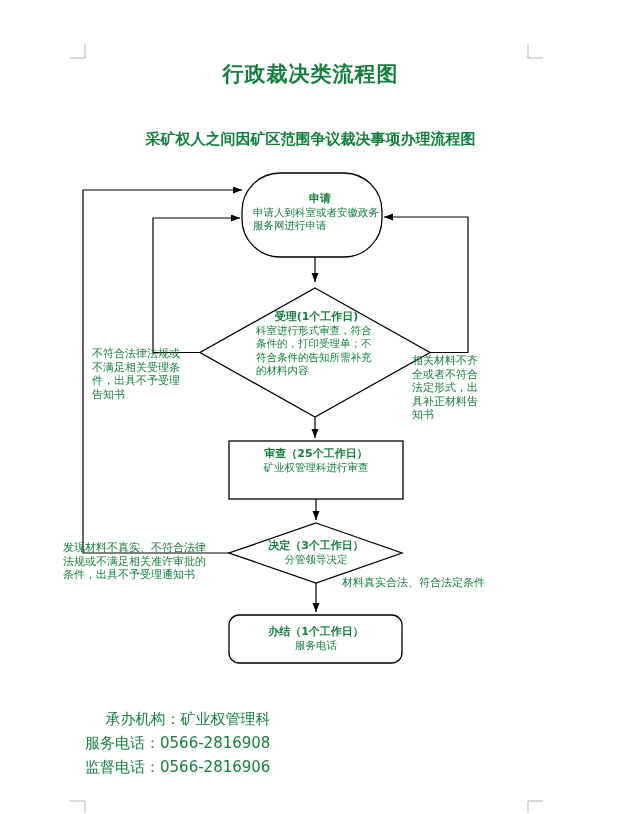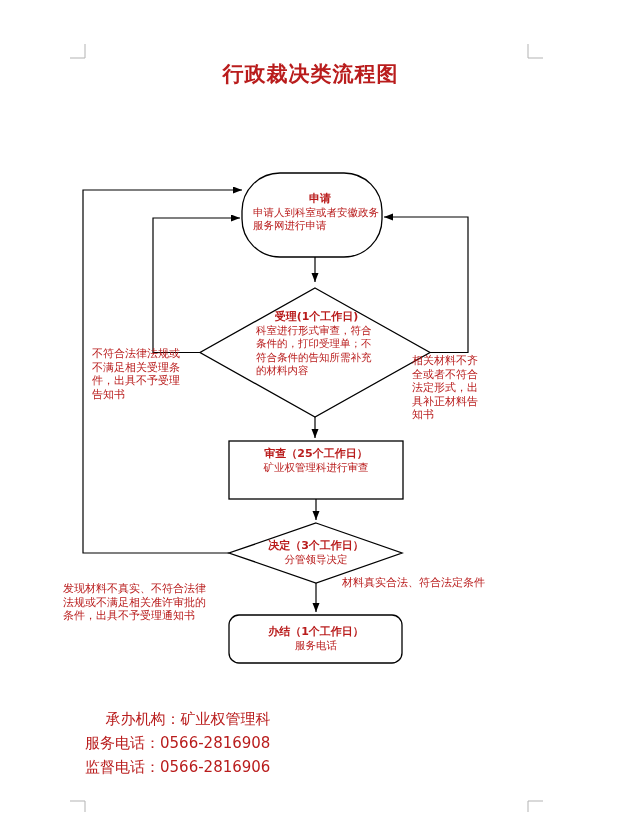--- a/index.html
+++ b/index.html
@@ -2,21 +2,21 @@
 <html><head>
 <meta charset="utf-8">
 <style>
   html, body { margin: 0; padding: 0; background: #e8e8e8; }
   #page {
     position: relative;
     width: 621px;
     height: 814px;
     background: #ffffff;
     font-family: "DejaVu Sans", sans-serif;
-    color: #b91c1c;
+    color: #15803d;
     overflow: hidden;
   }
   #connectors { position: absolute; left: 0; top: 0; }
 
   .doc-title {
     position: absolute;
     left: 0; top: 60px; width: 621px;
     text-align: center;
     font-size: 21px;
     font-weight: bold;
@@ -84,20 +84,21 @@
     <g stroke="#000" stroke-width="1.3" fill="#ffffff">
       <rect x="242" y="173" width="140" height="84" rx="38" ry="38"></rect>
       <polygon points="315,288 430,352.5 315,417 200,352.5"></polygon>
       <rect x="229" y="441" width="174" height="58"></rect>
       <polygon points="316,523 402,553 316,583 229,553"></polygon>
       <rect x="229" y="615" width="173" height="48" rx="10" ry="10"></rect>
     </g>
   </svg>
 
   <div class="doc-title">行政裁决类流程图</div>
+  <div class="doc-subtitle">采矿权人之间因矿区范围争议裁决事项办理流程图</div>
 
   <div class="node-text" style="left:253px; top:192px; width:134px;">
     <div class="node-title">申请</div>
     <div class="node-body">申请人到科室或者安徽政务服务网进行申请</div>
   </div>
 
   <div class="node-text" style="left:256px; top:310px; width:121px;">
     <div class="node-title">受理(1个工作日)</div>
     <div class="node-body">科室进行形式审查，符合条件的，打印受理单；不符合条件的告知所需补充的材料内容</div>
   </div>
@@ -114,21 +115,21 @@
 
   <div class="node-text" style="left:231px; top:625px; width:170px;">
     <div class="node-title">办结（1个工作日）</div>
     <div class="node-body center">服务电话</div>
   </div>
 
   <div class="side-label" style="left:92px; top:347px; width:97px;">不符合法律法规或不满足相关受理条件，出具不予受理告知书</div>
 
   <div class="side-label" style="left:412px; top:354px; width:75px;">相关材料不齐全或者不符合法定形式，出具补正材料告知书</div>
 
-  <div class="side-label" style="left:63px; top:582px; width:147px;">发现材料不真实、不符合法律法规或不满足相关准许审批的条件，出具不予受理通知书</div>
+  <div class="side-label" style="left:63px; top:541px; width:147px;">发现材料不真实、不符合法律法规或不满足相关准许审批的条件，出具不予受理通知书</div>
 
   <div class="side-label nowrap" style="left:342px; top:576px;">材料真实合法、符合法定条件</div>
 
   <div class="footer-block">
     <div>承办机构：矿业权管理科</div>
     <div>服务电话：0566-2816908</div>
     <div>监督电话：0566-2816906</div>
   </div>
 
 </div>

